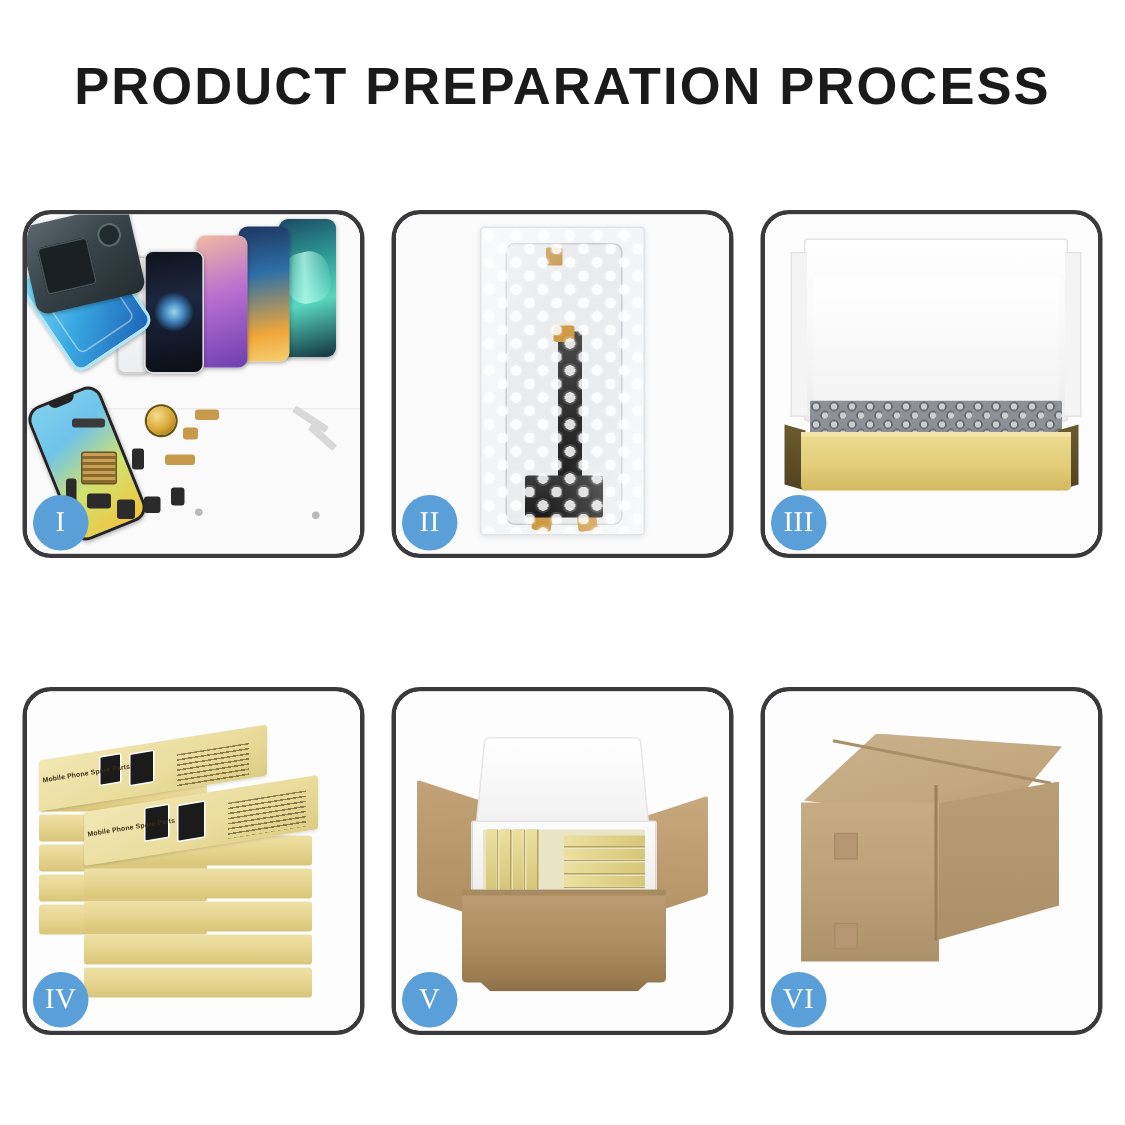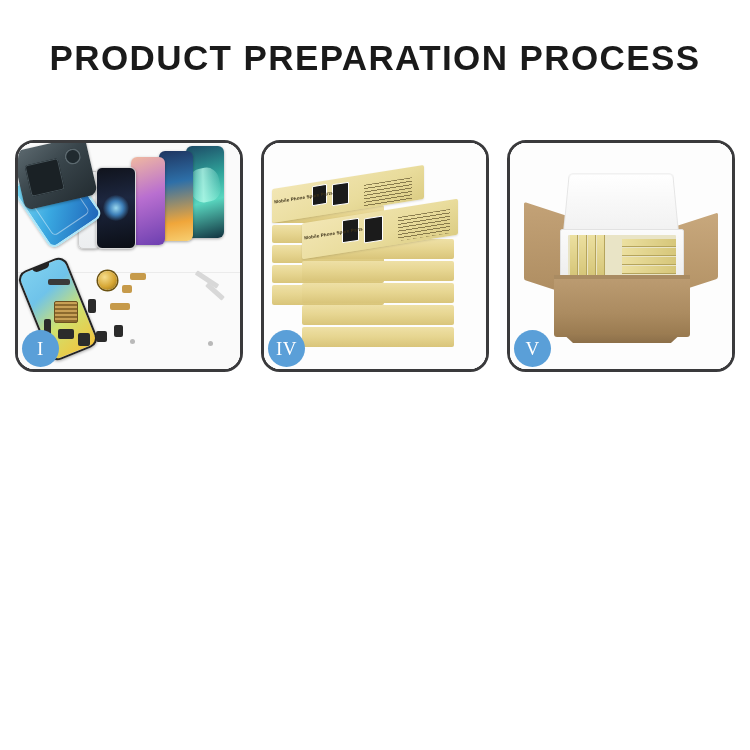--- a/index.html
+++ b/index.html
@@ -489,21 +489,52 @@
         <div class="part" style="left:78px; top:188px; width:11px; height:11px;"></div>
         <div class="part" style="left:96px; top:182px; width:9px; height:12px;"></div>
         <div class="part screw" style="left:112px; top:196px; width:5px; height:5px;"></div>
         <div class="part screw" style="left:190px; top:198px; width:5px; height:5px;"></div>
         <div class="part tool" style="left:176px; top:134px; width:26px; height:5px; transform:rotate(33deg);"></div>
         <div class="part tool" style="left:186px; top:146px; width:22px; height:5px; transform:rotate(42deg);"></div>
       </div>
       <div class="badge">I</div>
     </div>
 
-
+    <div class="panel">
+      <div class="panel-inner">
+        <div class="p2-bg"></div>
+        <div class="p2-bag">
+          <div class="p2-item">
+            <div class="p2-tab"></div>
+            <div class="p2-strip"></div>
+            <div class="p2-connector-a"></div>
+            <div class="p2-connector-b"></div>
+            <div class="p2-connector-c"></div>
+            <div class="p2-base"></div>
+          </div>
+          <div class="p2-bubbles"></div>
+          <div class="p2-sheen"></div>
+        </div>
+      </div>
+      <div class="badge">II</div>
+    </div>
+
+    <div class="panel">
+      <div class="panel-inner">
+        <div class="p3-bg"></div>
+        <div class="p3-lid"></div>
+        <div class="p3-foam"></div>
+        <div class="p3-bubble-layer"></div>
+        <div class="p3-box-left"></div>
+        <div class="p3-box-right"></div>
+        <div class="p3-box-rim"></div>
+        <div class="p3-box-front"></div>
+      </div>
+      <div class="badge">III</div>
+    </div>
 
     <div class="panel">
       <div class="panel-inner">
         <div class="p4-bg"></div>
 
         <div class="stackbox" style="left:8px;  top:62px;  width:112px; height:18px;"></div>
         <div class="stackbox" style="left:8px;  top:82px;  width:112px; height:18px;"></div>
         <div class="stackbox" style="left:8px;  top:102px; width:112px; height:18px;"></div>
         <div class="stackbox" style="left:8px;  top:122px; width:112px; height:18px;"></div>
         <div class="stackbox" style="left:8px;  top:142px; width:112px; height:20px;"></div>
@@ -546,15 +577,28 @@
           <div class="ybar flat" style="bottom:20px;"></div>
           <div class="ybar flat" style="bottom:29px;"></div>
         </div>
         <div class="p5-carton-top"></div>
         <div class="p5-carton-front"></div>
         <div class="p5-carton-taper"></div>
       </div>
       <div class="badge">V</div>
     </div>
 
+    <div class="panel">
+      <div class="panel-inner">
+        <div class="p6-bg"></div>
+        <div class="p6-top"></div>
+        <div class="p6-seam"></div>
+        <div class="p6-side"></div>
+        <div class="p6-front"></div>
+        <div class="p6-edge"></div>
+        <div class="p6-tape-a"></div>
+        <div class="p6-tape-b"></div>
+      </div>
+      <div class="badge">VI</div>
+    </div>
 
   </div>
 </div>
 
 </body></html>

